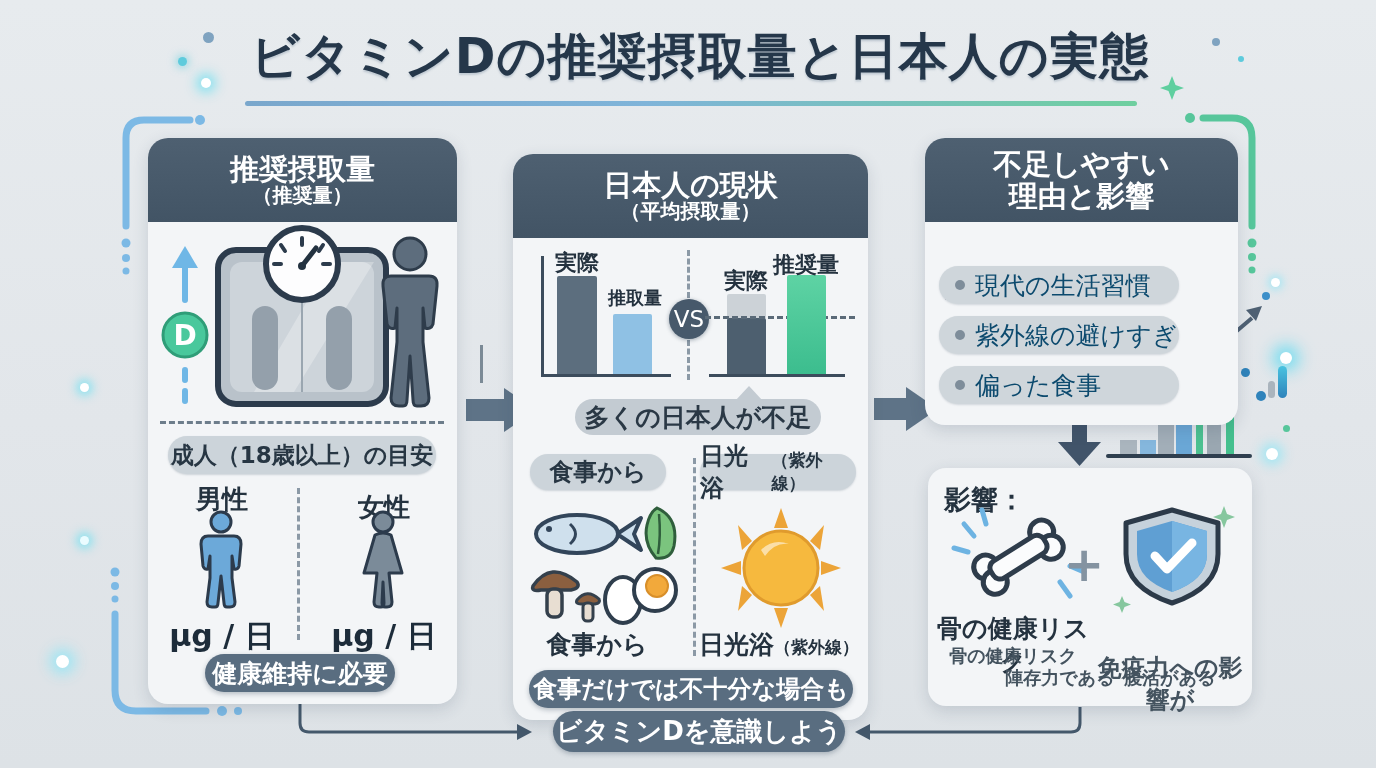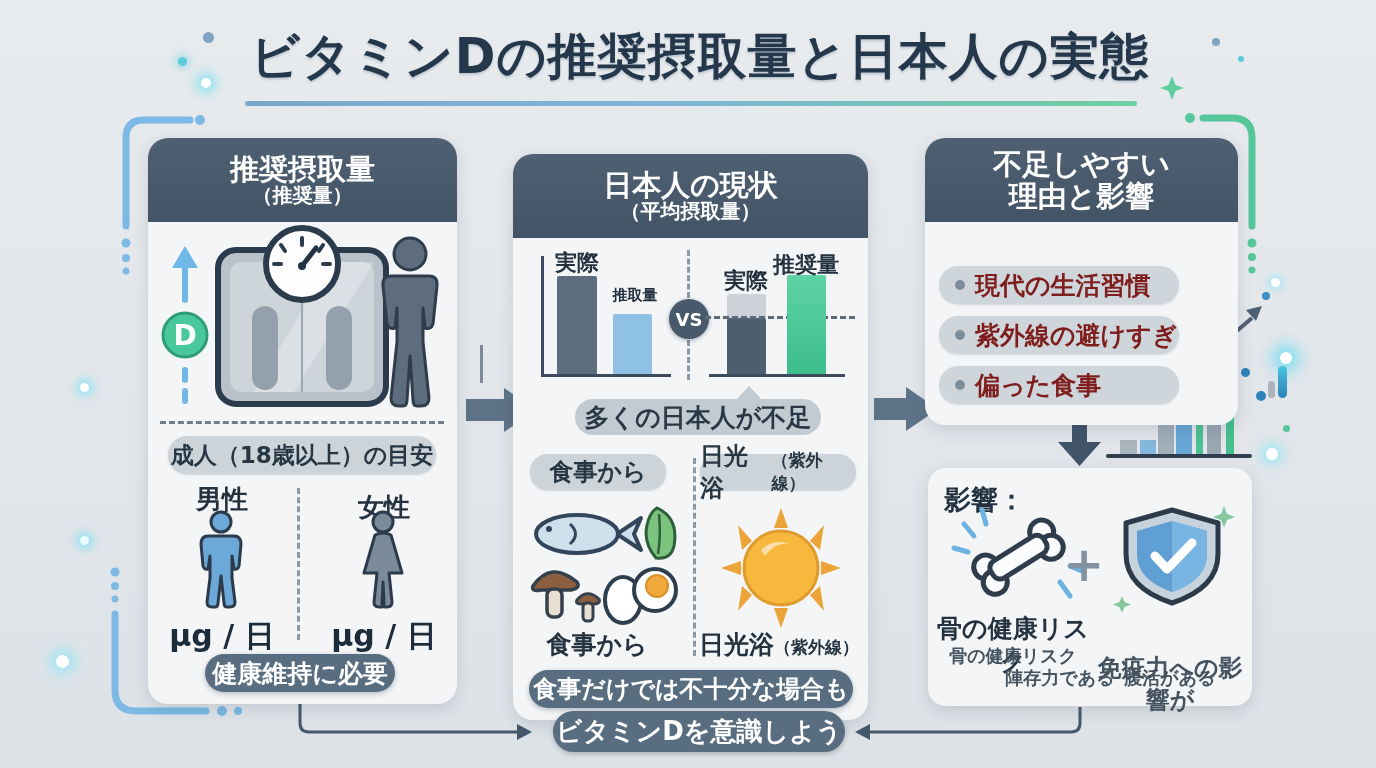--- a/index.html
+++ b/index.html
@@ -12,24 +12,24 @@
   .card-header{position:absolute;left:0;top:0;width:100%;height:84px;background:linear-gradient(180deg,#4e6071,#425465);border-radius:20px 20px 0 0;color:#fff;text-align:center;display:flex;flex-direction:column;justify-content:center;gap:1px;}
   .card-header .h1{font-size:29px;font-weight:800;line-height:1.05;}
   .card-header .h2{font-size:20px;font-weight:700;line-height:1.05;}
   .pill-gray{position:absolute;background:#ccd4da;border-radius:20px;display:flex;align-items:center;justify-content:center;color:#273643;font-weight:800;box-shadow:0 1px 2px rgba(60,80,100,.2);}
   .pill-dark{position:absolute;background:linear-gradient(180deg,#60748​7,#55697c);background:#596d80;border-radius:22px;display:flex;align-items:center;justify-content:center;color:#fff;font-weight:800;box-shadow:0 2px 5px rgba(40,60,80,.3);}
   .lbl{position:absolute;text-align:center;color:#24323f;font-weight:800;}
   .sub{position:absolute;text-align:center;color:#44535f;font-weight:600;}
   .dash-h{position:absolute;border-top:3px dashed #6d7d8b;}
   .dash-v{position:absolute;border-left:3px dashed #8b99a6;}
   .bar{position:absolute;border-radius:2px 2px 0 0;}
-  .vs-circle{position:absolute;width:40px;height:40px;border-radius:50%;background:#47596b;color:#fff;font-size:18px;font-weight:700;display:flex;align-items:center;justify-content:center;box-shadow:0 1px 4px rgba(30,50,70,.4);}
+  .vs-circle{position:absolute;width:40px;height:40px;border-radius:50%;background:#47596b;color:#fff;font-size:23px;font-weight:400;display:flex;align-items:center;justify-content:center;box-shadow:0 1px 4px rgba(30,50,70,.4);}
   .callout{position:absolute;background:#c3cbd2;border-radius:19px;display:flex;align-items:center;justify-content:center;color:#2a3845;font-weight:800;font-size:25px;}
   .callout .tri{position:absolute;top:-13px;left:160px;width:0;height:0;border-left:14px solid transparent;border-right:14px solid transparent;border-bottom:15px solid #c3cbd2;}
-  .reason-pill{position:absolute;left:14px;width:240px;height:38px;background:#cfd6db;border-radius:20px;display:flex;align-items:center;padding-left:16px;box-sizing:border-box;color:#7f1d1d;font-weight:700;font-size:25px;box-shadow:0 1px 2px rgba(60,80,100,.18);text-align:right;}
+  .reason-pill{position:absolute;left:14px;width:240px;height:38px;background:#cfd6db;border-radius:20px;display:flex;align-items:center;padding-left:16px;box-sizing:border-box;color:#0c4a6e;font-weight:400;font-size:25px;box-shadow:0 1px 2px rgba(60,80,100,.18);text-align:right;}
   .bullet{width:10px;height:10px;border-radius:50%;background:#7e8d9a;margin-right:10px;flex:0 0 auto;}
   .glow{position:absolute;border-radius:50%;}
   .plus{position:absolute;color:#8493a1;font-size:48px;font-weight:800;line-height:1;}
   .bind-sm{font-size:17px;font-weight:800;}
 </style>
 </head>
 <body>
 
 <div class="canvas">
 
@@ -194,21 +194,21 @@
     <header class="card-header">
       <div class="h1">日本人の現状</div>
       <div class="h2">（平均摂取量）</div>
     </header>
 
     <div class="abs" style="left:28px;top:102px;width:3px;height:121px;background:#3c4c5c;"></div>
     <div class="abs" style="left:28px;top:220px;width:130px;height:3px;background:#3c4c5c;"></div>
     <div class="bar" style="left:44px;top:122px;width:40px;height:98px;background:#5c6e7e;"></div>
     <div class="bar" style="left:100px;top:160px;width:39px;height:60px;background:#8fc1e4;"></div>
     <div class="lbl" style="left:32px;top:94px;width:64px;font-size:22px;">実際</div>
-    <div class="lbl" style="left:76px;top:132px;width:92px;font-size:15px;">推取量</div>
+    <div class="lbl" style="left:76px;top:132px;width:92px;font-size:18px;">推取量</div>
 
     <div class="dash-v" style="left:174px;top:96px;height:48px;"></div>
     <div class="dash-v" style="left:174px;top:186px;height:40px;"></div>
     <div class="vs-circle" style="left:156px;top:145px;">
       <span>VS</span>
     </div>
 
     <div class="abs" style="left:196px;top:220px;width:136px;height:3px;background:#3c4c5c;"></div>
     <div class="bar" style="left:214px;top:140px;width:39px;height:24px;background:#ccd2d7;"></div>
     <div class="bar" style="left:214px;top:164px;width:39px;height:56px;background:#4d5f6f;"></div>

